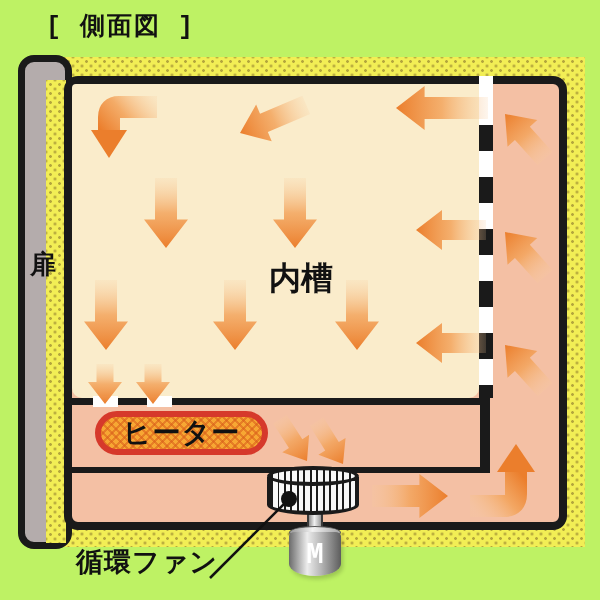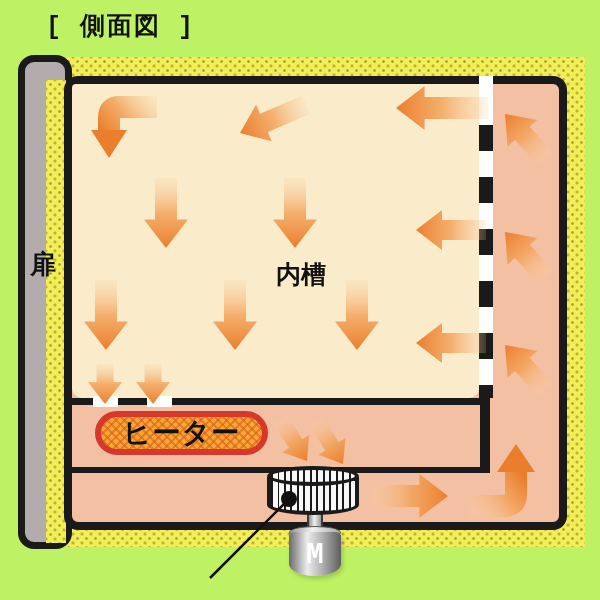--- a/index.html
+++ b/index.html
@@ -32,21 +32,21 @@
     left:64px;top:76px;width:503px;height:454px;
     background:var(--c-pink,#f4c0a4);
     border:8px solid var(--c-black,#1a1a1a);border-radius:14px;
     box-sizing:border-box;
   }
   #inner-chamber{
     left:72px;top:84px;width:407px;height:314px;
     background:var(--c-cream,#faeccb);
     border-radius:4px 0 10px 10px;
   }
-  #inner-label{left:256px;top:263px;width:90px;font-size:25px;font-weight:700;color:#111;text-align:center;}
+  #inner-label{left:256px;top:263px;width:90px;font-size:32px;font-weight:700;color:#111;text-align:center;}
   
   #partition{left:479px;top:76px;width:14px;height:322px;background:#fff;overflow:hidden;}
   .dash{position:absolute;left:0;width:14px;height:26px;background:var(--c-black,#1a1a1a);}
   
   .wallseg{background:var(--c-black,#1a1a1a);}
   #vent-gap-1,#vent-gap-2{background:#fff;}
   #bottom-wall-1{left:72px;top:398px;width:21px;height:7px;}
   #bottom-wall-2{left:118px;top:398px;width:29px;height:7px;}
   #bottom-wall-3{left:172px;top:398px;width:308px;height:7px;}
   #vent-gap-1{left:93px;top:396px;width:25px;height:11px;}
@@ -140,20 +140,21 @@
   <div class="abs label" id="inner-label">内槽</div>
 
   <div class="abs" id="motor-shaft"></div>
   <div class="abs striped" id="fan-body"></div>
   <div class="abs striped" id="fan-top"></div>
   <div class="abs" id="motor-cap"></div>
   <div class="abs" id="motor-body">
     <span id="motor-label">M</span>
   </div>
 
+  <div class="abs label" id="fan-label">循環ファン</div>
 
   <svg class="abs" id="overlay" viewBox="0 0 600 600" xmlns="http://www.w3.org/2000/svg">
     <defs>
       <linearGradient id="g-arrow" x1="0" y1="0" x2="1" y2="0">
         <stop offset="0" stop-color="#f8cb9b" stop-opacity="0.18"></stop>
         <stop offset="0.5" stop-color="#f3a45c" stop-opacity="0.85"></stop>
         <stop offset="1" stop-color="#eb7e2c" stop-opacity="1"></stop>
       </linearGradient>
     <linearGradient id="g-elbow-0" gradientUnits="userSpaceOnUse" x1="157" y1="100" x2="109" y2="140">
           <stop offset="0" stop-color="#f8cb9b" stop-opacity="0.2"></stop>

